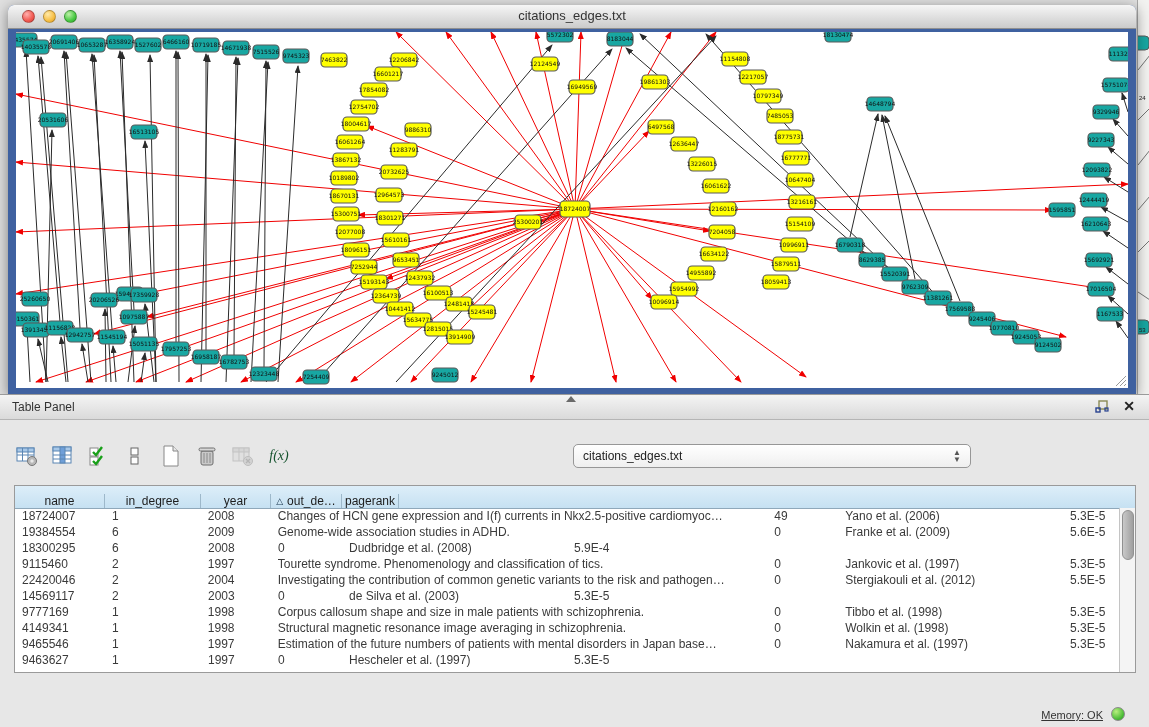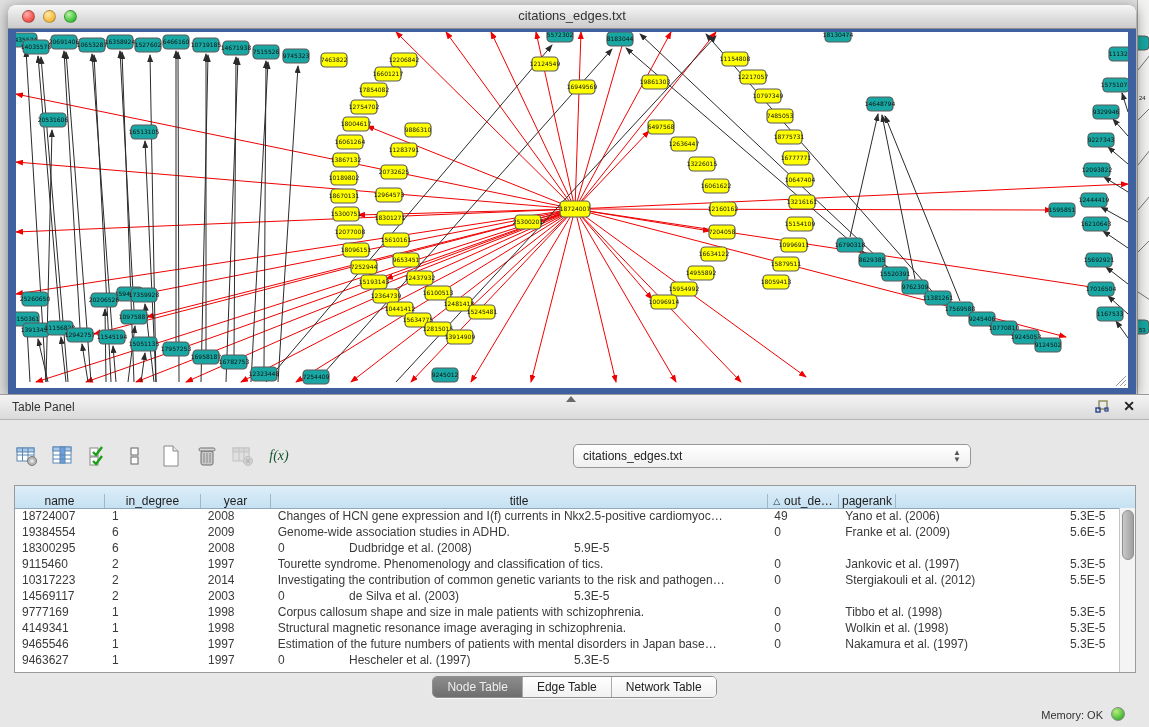--- a/index.html
+++ b/index.html
@@ -48,21 +48,21 @@
   .vscroll{position:absolute;right:0;top:22px;bottom:0;width:15px;background:#f4f4f4;border-left:1px solid #c4c4c4;}
   .vthumb{position:absolute;left:2px;top:2px;width:10px;height:48px;border-radius:6px;background:linear-gradient(90deg,#c9c9c9,#9f9f9f);border:1px solid #909090;}
 
   .tabs{position:absolute;left:0;right:0;top:281px;display:flex;justify-content:center;}
   .seg{display:inline-flex;border:1px solid #8f8f8f;border-radius:5px;overflow:hidden;background:#fff;box-shadow:0 1px 1px rgba(255,255,255,.8);}
   .seg .tab{padding:3px 14px;font-size:12px;color:#222;border-right:1px solid #aaaaaa;cursor:pointer;background:linear-gradient(#ffffff,#f1f1f1);}
   .seg .tab:last-child{border-right:none;}
   .seg .tab.selected{background:linear-gradient(#8d8d8d,#6e6e6e);color:#efefef;}
 
   .statusbar{position:absolute;left:0;right:0;bottom:0;height:26px;}
-  .mem-label{position:absolute;right:46px;top:7px;font-size:11px;color:#333;}
+  .mem-label{position:absolute;right:46px;top:7px;font-size:11px;color:#333;text-decoration:underline;}
   .mem-dot{position:absolute;right:24px;top:5px;width:14px;height:14px;border-radius:50%;border:1px solid #8a8a8a;background:radial-gradient(circle at 35% 30%,#b8ef7f,#43b831 70%,#2f9a23);box-sizing:border-box;}
 </style>
 </head>
 <body>
 
 <div id="root">
 
   <div class="bg-strip">
     <svg width="12" height="394" id="strip-svg">
         <line x1="0" y1="70" x2="12" y2="55" stroke="#555" stroke-width="0.8"></line>
@@ -740,23 +740,20 @@
       <div class="tbl-head" id="tbl-head">
           <div class="th" style="width:90px">
             <span>name</span>
           </div>
           <div class="th" style="width:96px">
             <span>in_degree</span>
           </div>
           <div class="th" style="width:70px">
             <span>year</span>
           </div>
-          <div class="th" style="width:497px">
-            <span>title</span>
-          </div>
           <div class="th" style="width:71px">
             <span class="sort">△</span>
             <span>out_de…</span>
           </div>
           <div class="th" style="width:57px">
             <span>pagerank</span>
           </div>
         </div>
       <div class="tbl-body" id="tbl-body">
           <div class="tr">
@@ -776,35 +773,35 @@
             <div class="td" style="width:71px">0</div>
             <div class="td" style="width:225px">Franke et al. (2009)</div>
             <div class="td" style="width:57px">5.6E-5</div>
           </div>
           <div class="tr">
             <div class="td" style="width:90px">18300295</div>
             <div class="td" style="width:96px">6</div>
             <div class="td" style="width:70px">2008</div>
             <div class="td" style="width:71px">0</div>
             <div class="td" style="width:225px">Dudbridge et al. (2008)</div>
-            <div class="td" style="width:57px">5.9E-5</div>
+            <div class="td" style="width:57px">5.9E-4</div>
           </div>
           <div class="tr">
             <div class="td" style="width:90px">9115460</div>
             <div class="td" style="width:96px">2</div>
             <div class="td" style="width:70px">1997</div>
             <div class="td" style="width:497px">Tourette syndrome. Phenomenology and classification of tics.</div>
             <div class="td" style="width:71px">0</div>
             <div class="td" style="width:225px">Jankovic et al. (1997)</div>
             <div class="td" style="width:57px">5.3E-5</div>
           </div>
           <div class="tr">
-            <div class="td" style="width:90px">10317223</div>
+            <div class="td" style="width:90px">22420046</div>
             <div class="td" style="width:96px">2</div>
-            <div class="td" style="width:70px">2014</div>
+            <div class="td" style="width:70px">2004</div>
             <div class="td" style="width:497px">Investigating the contribution of common genetic variants to the risk and pathogen…</div>
             <div class="td" style="width:71px">0</div>
             <div class="td" style="width:225px">Stergiakouli et al. (2012)</div>
             <div class="td" style="width:57px">5.5E-5</div>
           </div>
           <div class="tr">
             <div class="td" style="width:90px">14569117</div>
             <div class="td" style="width:96px">2</div>
             <div class="td" style="width:70px">2003</div>
             <div class="td" style="width:71px">0</div>
@@ -845,26 +842,19 @@
             <div class="td" style="width:71px">0</div>
             <div class="td" style="width:225px">Hescheler et al. (1997)</div>
             <div class="td" style="width:57px">5.3E-5</div>
           </div>
         </div>
       <div class="vscroll">
         <div class="vthumb"></div>
       </div>
     </div>
 
-    <div class="tabs">
-      <div class="seg" id="seg-tabs">
-          <div class="tab selected">Node Table</div>
-          <div class="tab">Edge Table</div>
-          <div class="tab">Network Table</div>
-        </div>
-    </div>
 
     <div class="statusbar">
       <span class="mem-label">Memory: OK</span>
       <span class="mem-dot"></span>
     </div>
   </div>
 </div>
 
 </body></html>

